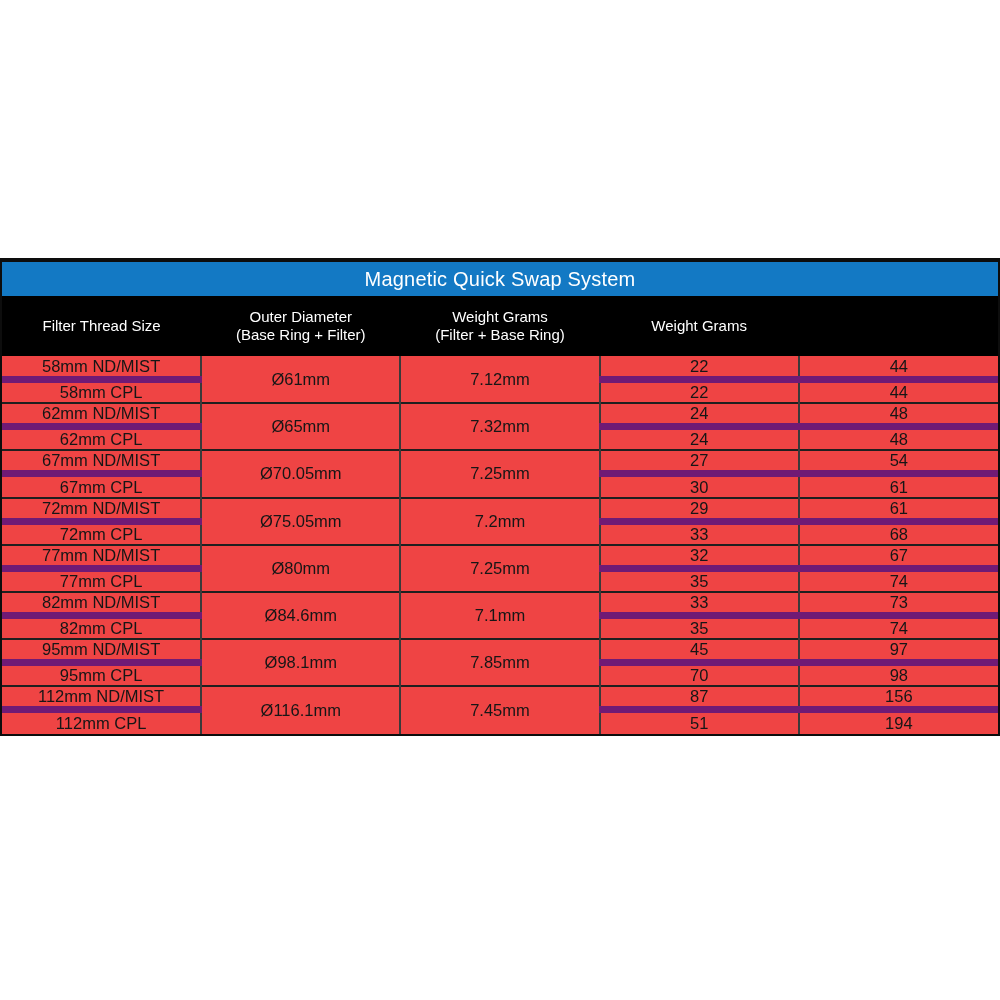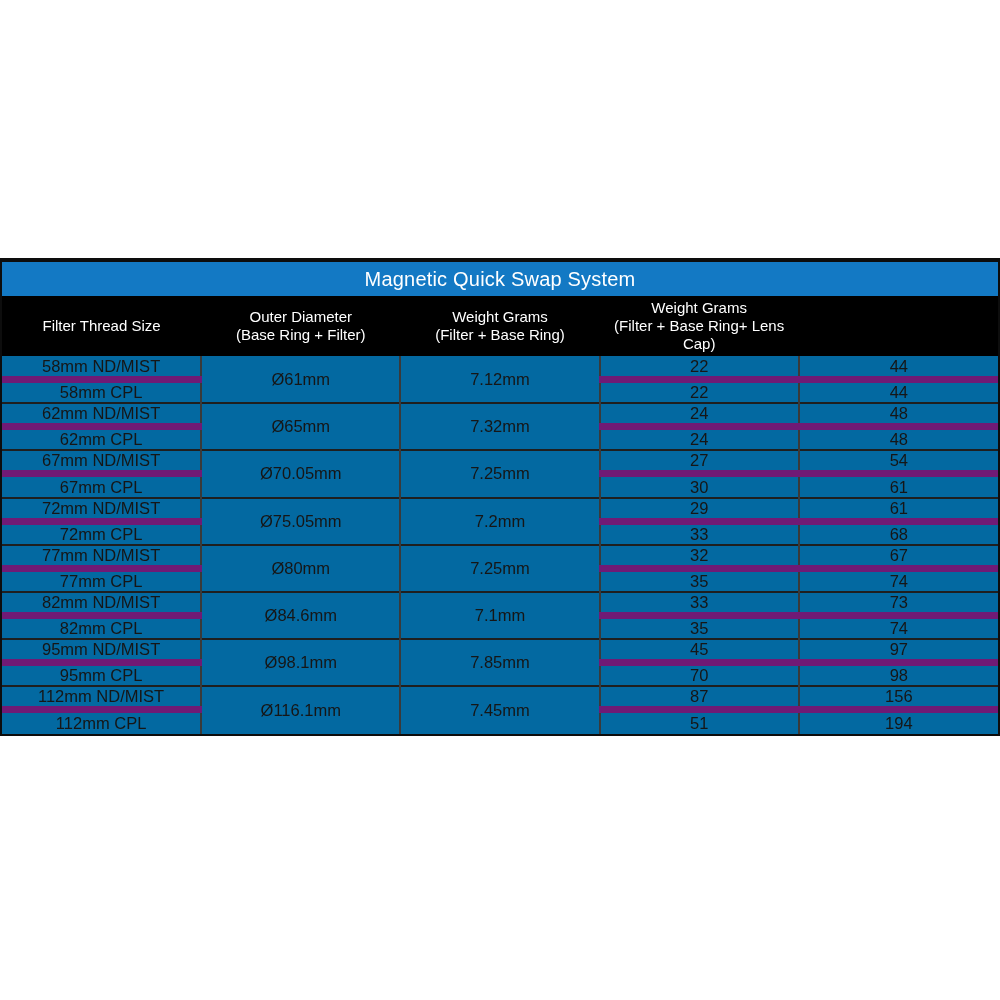--- a/index.html
+++ b/index.html
@@ -24,21 +24,21 @@
     display: flex; height: 60px;
   }
   .head-cell {
     flex: 0 0 20%; box-sizing: border-box;
     display: flex; flex-direction: column; justify-content: center;
     text-align: center; font-size: 15px; line-height: 1.22;
     padding: 2px 6px;
   }
   table.body {
     width: 100%; border-collapse: collapse; table-layout: fixed;
-    background: #0369a1;
+    background: #ef4444;
   }
   table.body td {
     width: 20%; height: 23.6px; box-sizing: border-box;
     text-align: center; vertical-align: middle;
     font-size: 16.5px; color: #161616;
     border-left: 2px solid #3a3a3a;
     padding: 0 2px; overflow: hidden; white-space: nowrap;
   }
   table.body td:first-child { border-left: none; }
   tr.g td { border-top: 2px solid #1f1f1f; }
@@ -58,21 +58,20 @@
     <div class="head-cell">
       <span>Outer Diameter</span>
       <span>(Base Ring + Filter)</span>
     </div>
     <div class="head-cell">
       <span>Weight Grams</span>
       <span>(Filter + Base Ring)</span>
     </div>
     <div class="head-cell">
       <span>Weight Grams</span>
-      <span>(Filter + Base Ring+ Lens Cap)</span>
     </div>
   </div>
 
   <table class="body">
     <tbody>
 
     <tr class="g">
       <td>58mm ND/MIST</td>
       <td rowspan="2">Ø61mm</td>
       <td rowspan="2">7.12mm</td>

